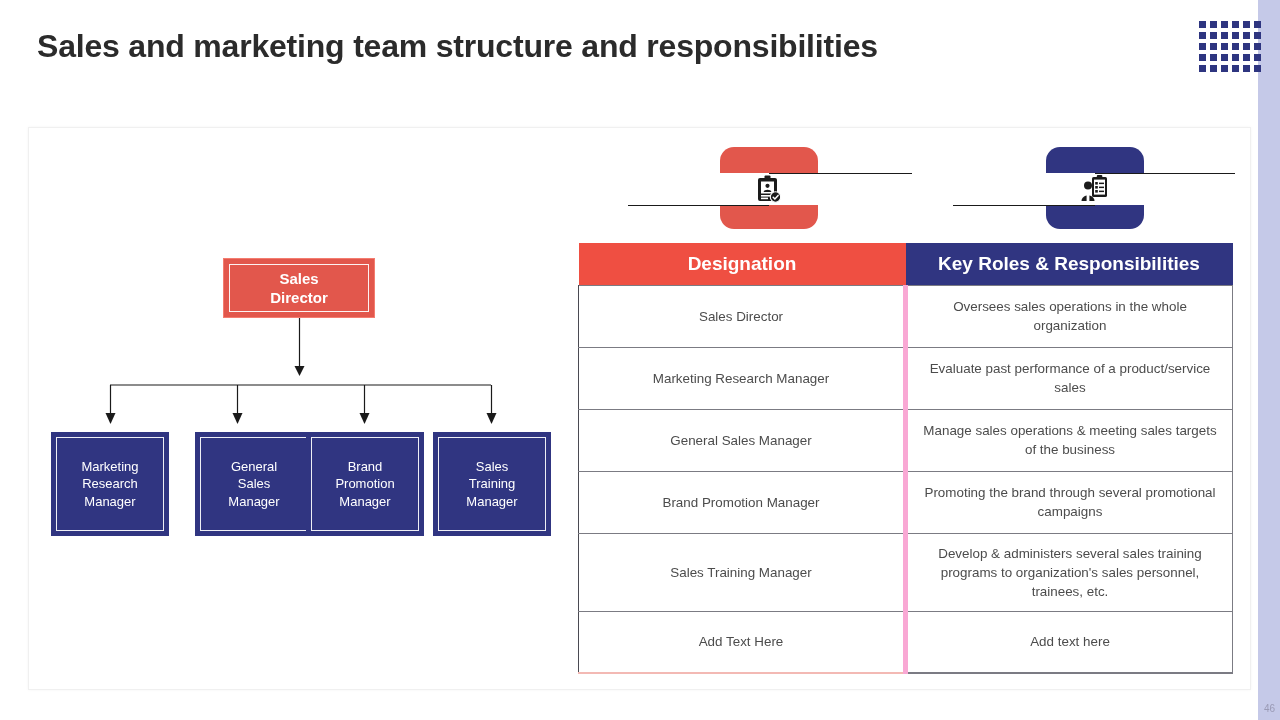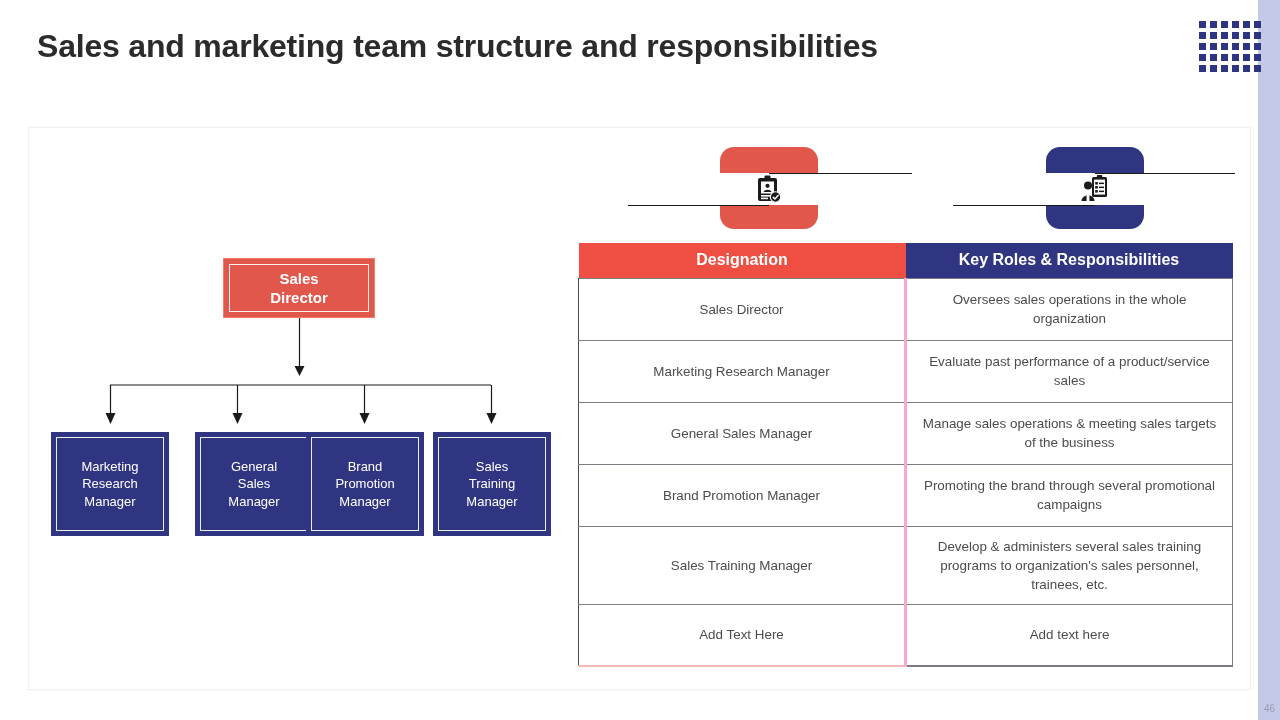--- a/index.html
+++ b/index.html
@@ -115,38 +115,38 @@
   .ib-red  { left: 142px; }
   .ib-blue { left: 468px; }
 
   
   table.matrix {
     border-collapse: collapse;
     width: 654px;
     table-layout: fixed;
   }
   table.matrix th {
-    height: 35px;
-    font-size: 16px; font-weight: bold; color: #ffffff;
+    height: 42px;
+    font-size: 19px; font-weight: bold; color: #ffffff;
     text-align: center; vertical-align: middle;
     padding: 0 8px;
   }
   th.th-desig { background: #ef4f42; width: 327px; }
   th.th-roles { background: #303581; width: 327px; }
 
   table.matrix td {
     border: 1px solid #7b7b83;
     border-top: none;
     font-size: 13.4px; line-height: 19px;
     color: #4c4c4c;
     text-align: center; vertical-align: middle;
     padding: 10px 14px;
   }
   table.matrix tr.r1 td { border-top: 1px solid #7b7b83; }
-  table.matrix td.c-left  { border-left: 1px solid #4a4a52; border-right: 3px solid #f9a8d4; }
+  table.matrix td.c-left  { border-left: 1px solid #4a4a52; border-right: 5px solid #f9a8d4; }
   table.matrix tr.rlast td.c-left { border-bottom: 2px solid #f3b9b4; }
   table.matrix tr.rlast td.c-right { border-bottom: 2px solid #7b7b83; }
 
   .rh62 td { height: 62px; }
   .rh72 td { height: 72px; }
 
   
   .footer-note {
     position: absolute; left: 0; top: 702px; width: 1280px;
     text-align: center;

